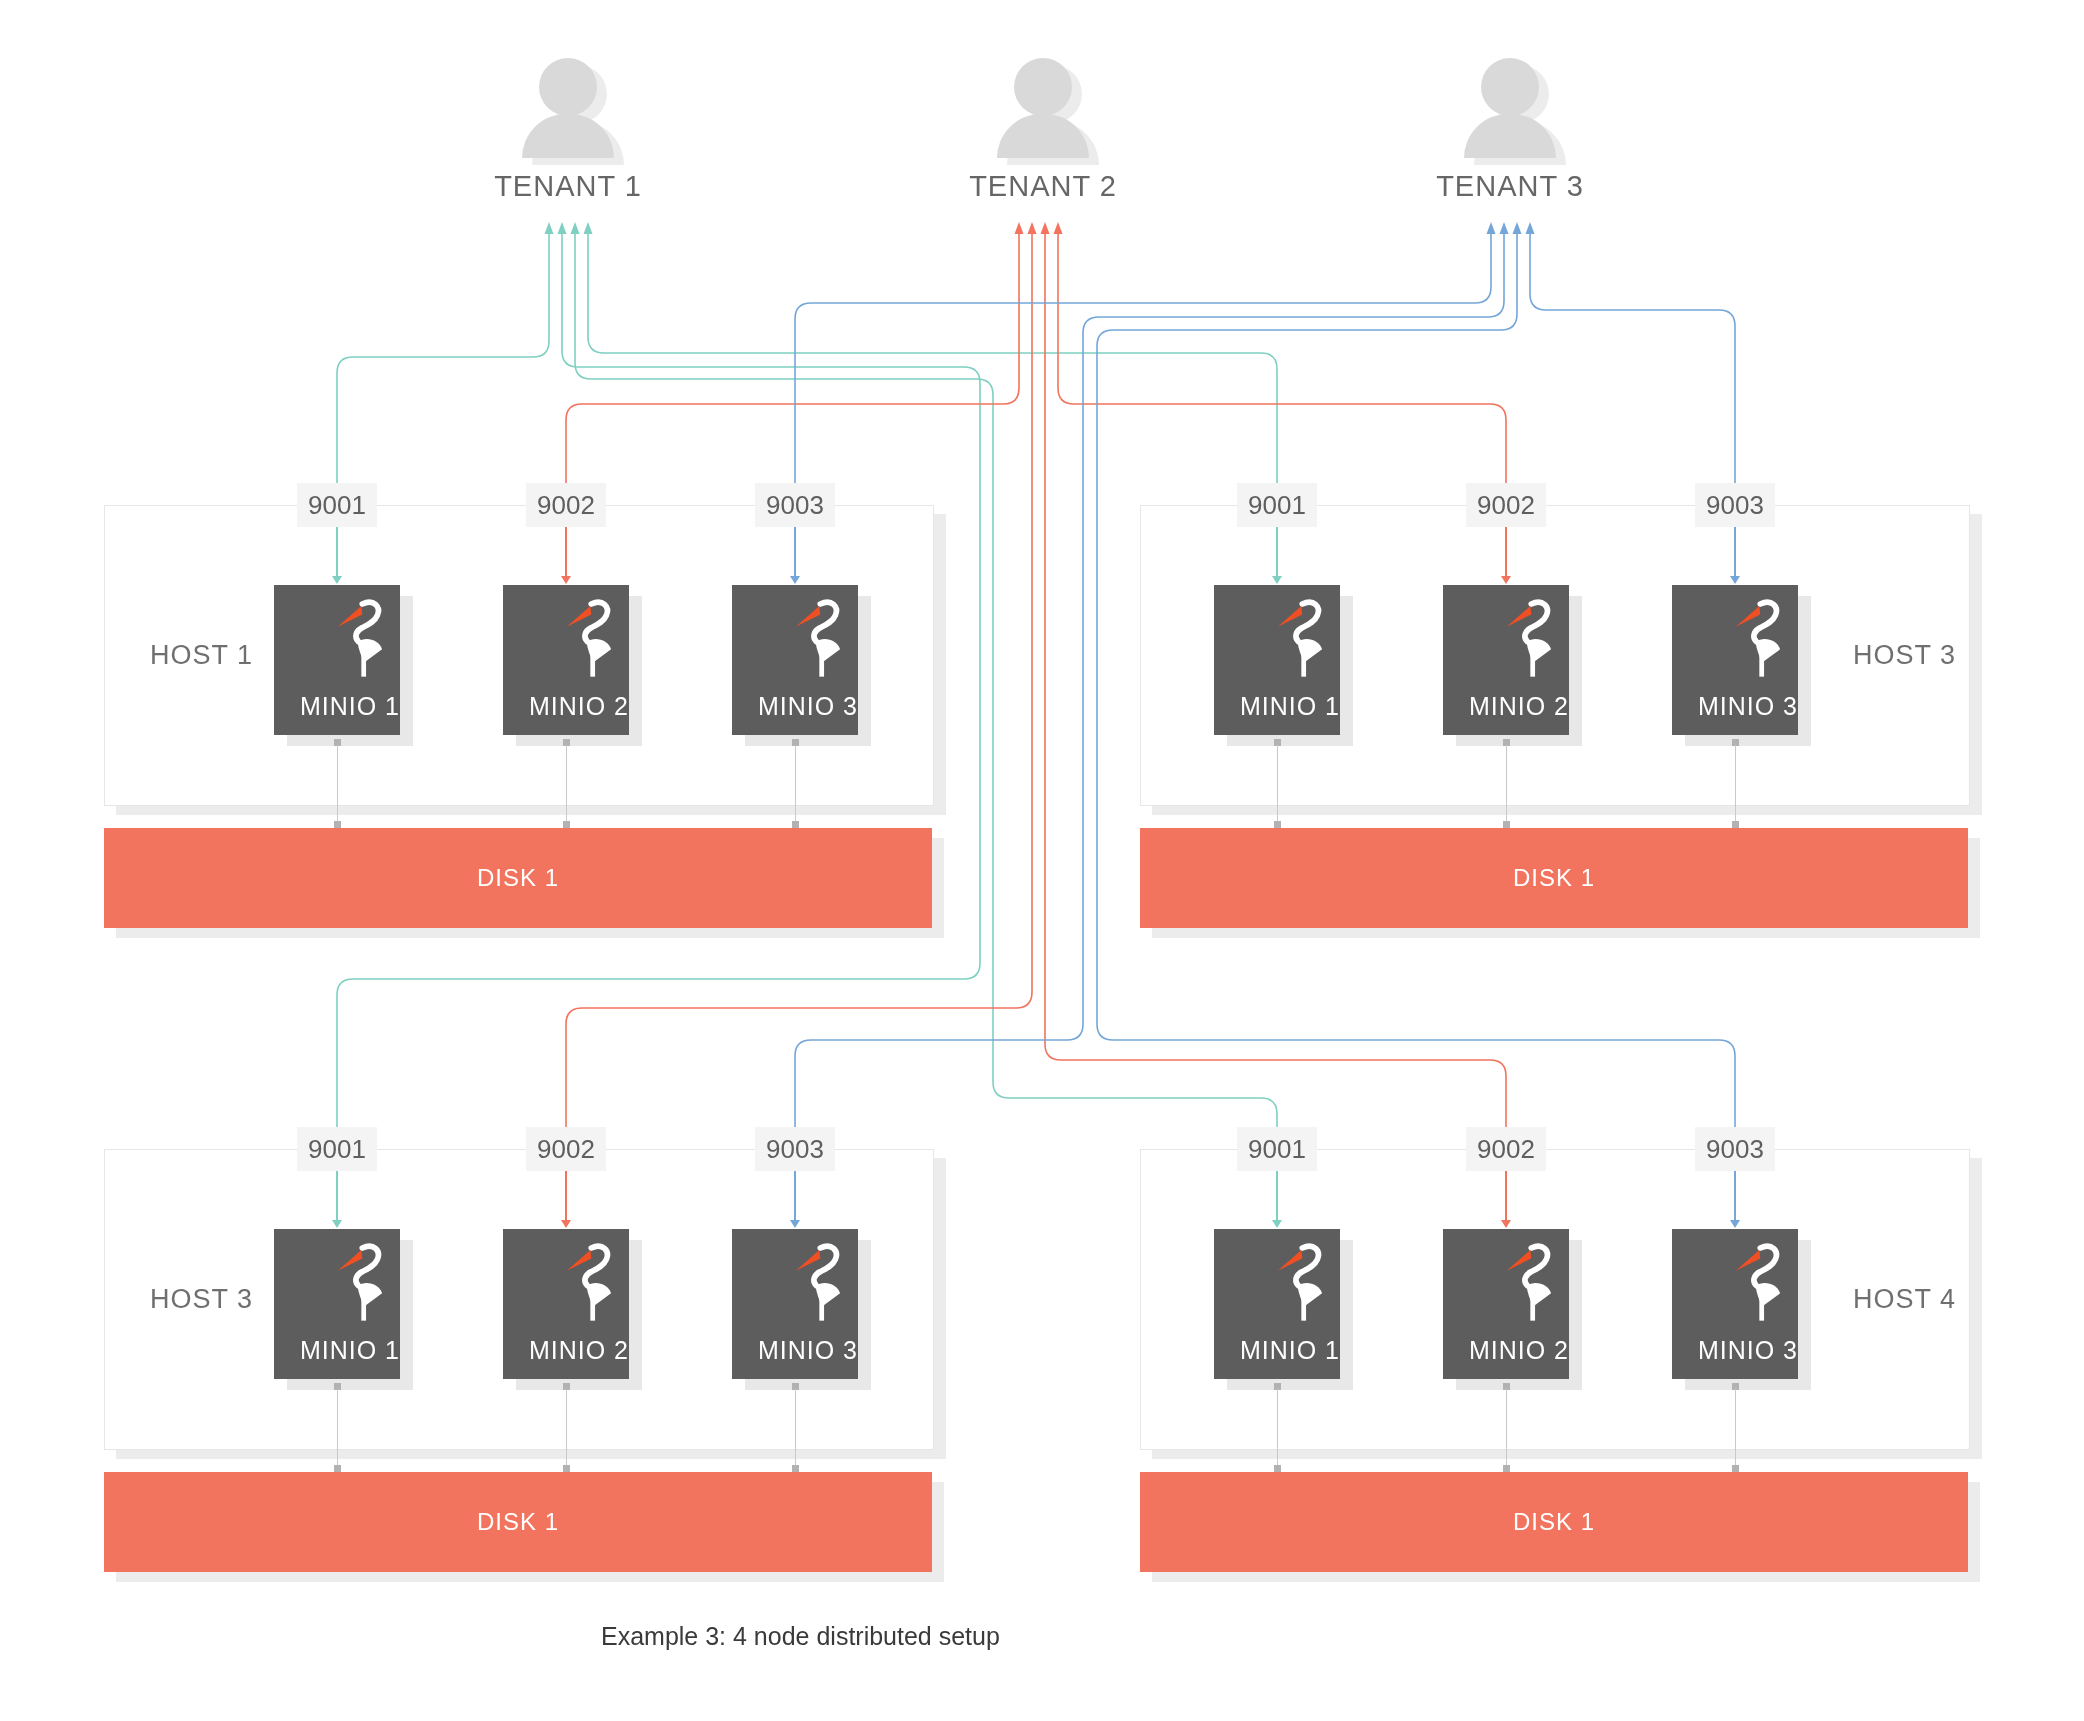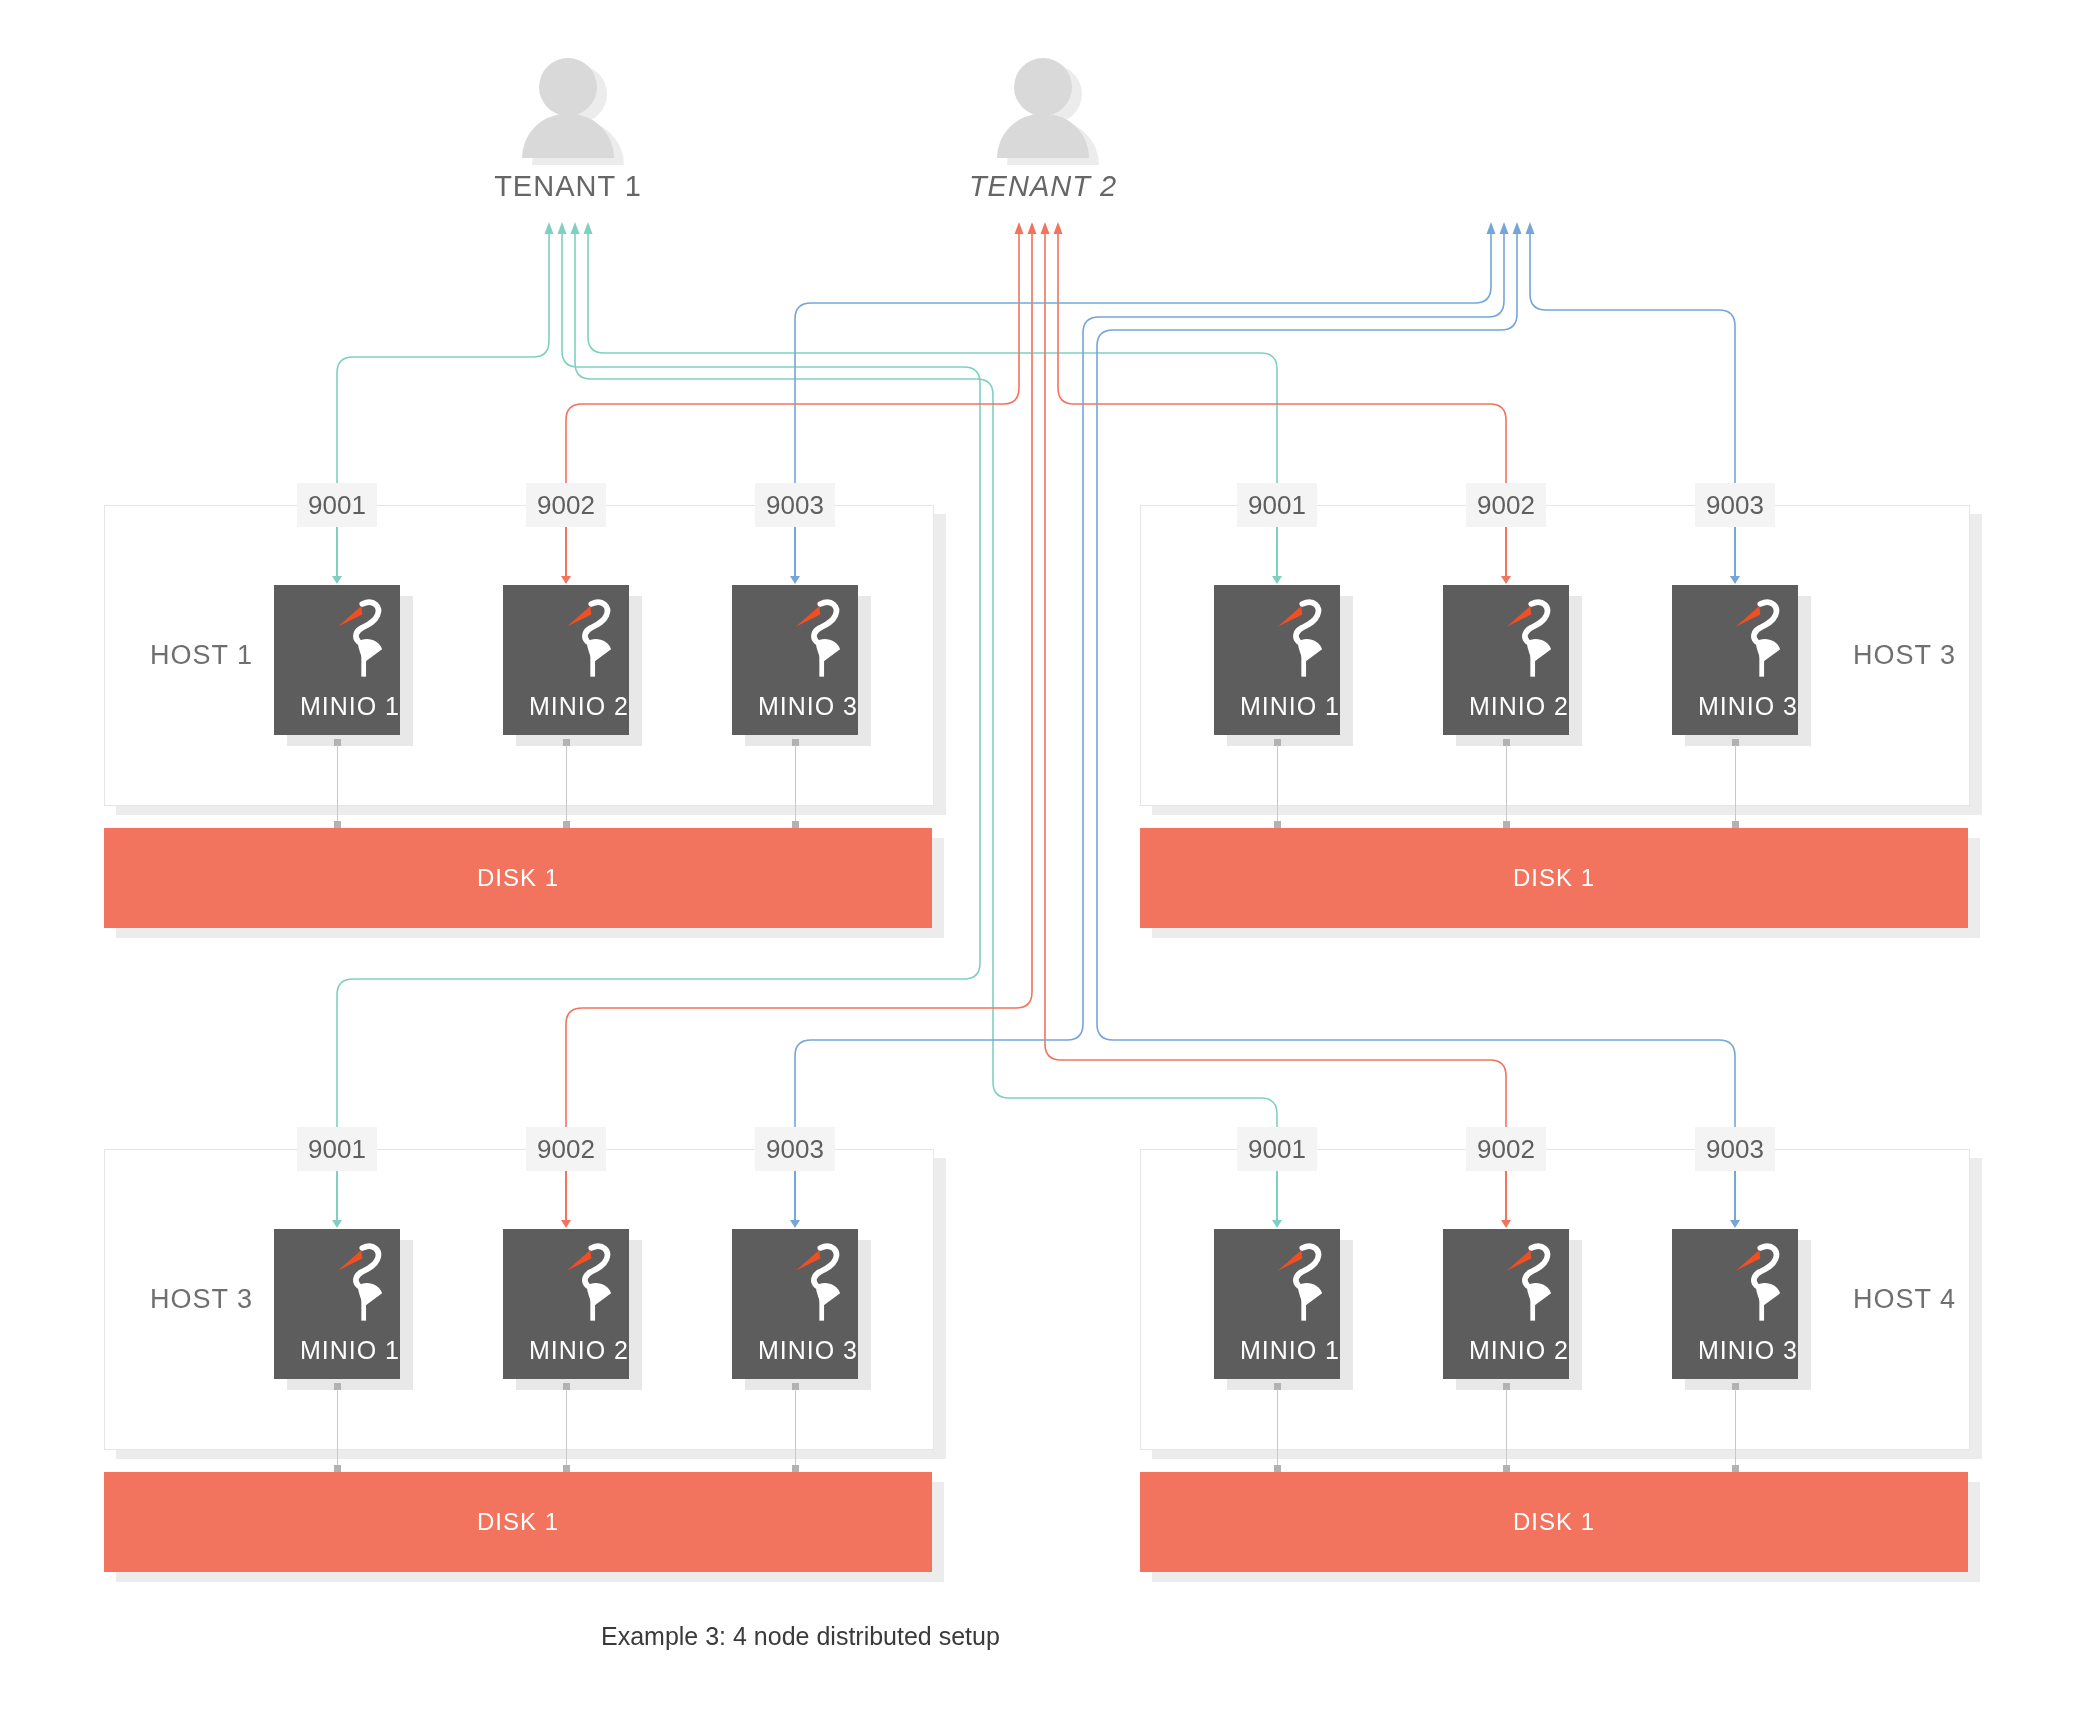--- a/index.html
+++ b/index.html
@@ -90,28 +90,37 @@
 
   <div class="tenant" style="left:468px;top:58px;">
     <div class="tenant-icon">
       <div class="t-head t-shadow" style="left:41px;top:7px;"></div>
         <div class="t-body t-shadow" style="left:24px;top:63px;"></div>
       <div class="t-head"></div>
         <div class="t-body"></div>
     </div>
     <div class="tenant-label">TENANT 1</div>
   </div>
-  <div class="tenant" style="left:943px;top:58px;font-style:italic;">
+  <div class="tenant" style="left:943px;top:58px;">
     <div class="tenant-icon">
       <div class="t-head t-shadow" style="left:41px;top:7px;"></div>
         <div class="t-body t-shadow" style="left:24px;top:63px;"></div>
       <div class="t-head"></div>
         <div class="t-body"></div>
     </div>
     <div class="tenant-label">TENANT 2</div>
+  </div>
+  <div class="tenant" style="left:1410px;top:58px;">
+    <div class="tenant-icon">
+      <div class="t-head t-shadow" style="left:41px;top:7px;"></div>
+        <div class="t-body t-shadow" style="left:24px;top:63px;"></div>
+      <div class="t-head"></div>
+        <div class="t-body"></div>
+    </div>
+    <div class="tenant-label">TENANT 3</div>
   </div>
 
   <div>
     <div class="host-box" style="left:104px;top:505px;width:828px;height:299px;"></div>
     <div class="host-label" style="left:150px;top:640px;">HOST 1</div>
     <div class="port-box" style="left:337px;top:483px;">9001</div>
     <div class="port-box" style="left:566px;top:483px;">9002</div>
     <div class="port-box" style="left:795px;top:483px;">9003</div>
     <div class="port-arrow" style="left:337px;top:527px;height:50px;background:#7fd0c1;">
         <span class="tip" style="border-top-color:#7fd0c1;"></span>

